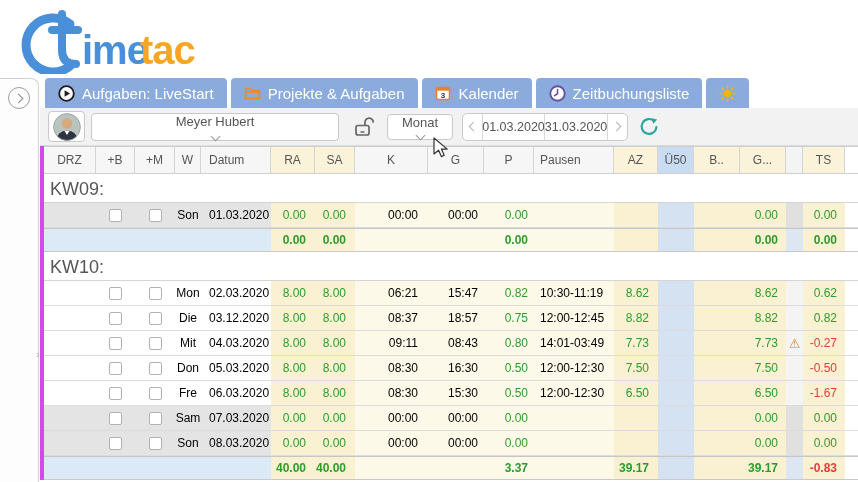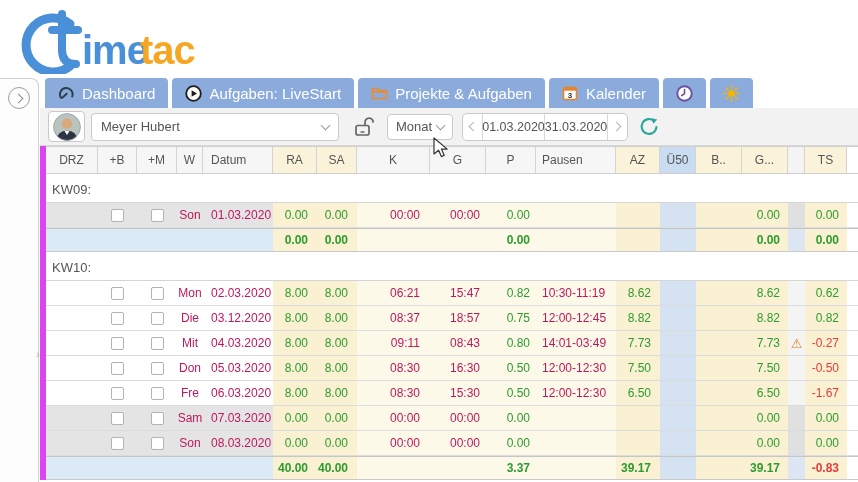--- a/index.html
+++ b/index.html
@@ -29,38 +29,38 @@
   .tab { display:flex; align-items:center; gap:7px; padding:0 13px; background:#8aabdb;
          border-radius:4px 4px 0 0; color:#fff; font-size:15px; white-space:nowrap; cursor:pointer; }
   .tab-icon { display:flex; width:17px; height:17px; align-items:center; justify-content:center; }
 
   
   .toolbar { height:38px; background:#f2f2f2; border-bottom:1px solid #d9d9d9;
              display:flex; align-items:center; padding-left:8px; }
   .avatar-btn { width:37px; height:31px; background:#fff; border:1px solid #c9c9c9; border-radius:4px;
                 display:flex; align-items:center; justify-content:center; cursor:pointer; }
   .selectbox { background:#fff; border:1px solid #c9c9c9; border-radius:4px; height:28px;
-               display:flex; align-items:center; color:#555; font-size:13px; cursor:pointer; }
+               display:flex; align-items:center; color:#555; font-size:13px; cursor:pointer;flex-direction:column; }
   .user-select { width:248px; margin-left:6px; padding:0 9px; justify-content:space-between; }
   .period-select { width:66px; height:26px; margin-left:12px; padding:0 8px; justify-content:space-between; }
   .caret { width:7px; height:7px; border-right:1.4px solid #9a9a9a; border-bottom:1.4px solid #9a9a9a;
            transform:rotate(45deg); margin-top:-3px; }
   .lockwrap { margin-left:14px; display:flex; align-items:center; }
   .dategroup { margin-left:9px; height:28px; background:#fff; border:1px solid #c9c9c9; border-radius:5px;
                display:flex; align-items:center; overflow:hidden; }
   .nav-btn { width:19px; height:100%; display:flex; align-items:center; justify-content:center; cursor:pointer; }
   .nav-btn .chev { border-color:#b5b5b5; }
   .chev.left { transform:rotate(135deg); margin-right:-2px; }
   .datefield { width:63px; height:100%; display:flex; align-items:center; justify-content:center;
                font-size:12.5px; color:#555; border-left:1px solid #d9d9d9; border-right:1px solid #d9d9d9; cursor:text; }
   .datefield + .datefield { border-left:none; }
   .refresh-btn { margin-left:8px; width:26px; height:26px; display:flex; align-items:center; justify-content:center; cursor:pointer; }
 
   
-  .grid { width:818px; border-left:6px solid #d946ef; background:#fff; }
+  .grid { width:818px; border-left:4px solid #d946ef; background:#fff; }
   .row { display:flex; height:25px; border-bottom:1px solid #dcdcdc; }
   .cell { flex:none; display:flex; align-items:center; font-size:12px; overflow:hidden; white-space:nowrap; }
   .c0{width:52px}.c1{width:39px;justify-content:center}.c2{width:40px;justify-content:center}
   .c3{width:26px;justify-content:center;color:#555}.c4{width:70px;padding-left:8px;color:#555}
   .c5{width:44px}.c6{width:40px}.c7{width:73px}.c8{width:56px}.c9{width:50px}
   .c10{width:80px;padding-left:6px}.c11{width:44px}.c12{width:36px}.c13{width:46px}
   .c14{width:46px}.c15{width:17px;justify-content:center}.c16{width:42px}
   .c5,.c6,.c7,.c8,.c9,.c11,.c14,.c16 { justify-content:flex-end; }
   .c5,.c6{padding-right:9px}.c7{padding-right:10px}.c8,.c9{padding-right:6px}
   .c11{padding-right:9px}.c14{padding-right:8px}.c16{padding-right:8px}
@@ -75,22 +75,22 @@
   
   .r-head{height:28px;border-top:1px solid #cfcfcf;border-bottom:1px solid #cfcfcf}
   .r-head>.cell{justify-content:center;padding:0;border-right:1px solid #d4d4d4;color:#555;background:#f6f6f6;cursor:pointer}
   .r-head>.c4{justify-content:flex-start;padding-left:8px}
   .r-head>.c10{justify-content:flex-start;padding-left:6px}
   .r-head>.b-ylw{background:#faf3da}.r-head>.b-blue{background:#c9dcf1}.r-head>.b-icon{background:#f4f4f4}
 
   
   .r-section{height:26px;background:#fff;align-items:center;border-bottom:1px solid #d5d5d5;margin-top:3px}
   .r-section:first-of-type{margin-top:0}
-  .section-label{padding-left:6px;font-size:13px;color:#555}
-  .t-green{color:#2e9b2e}.t-red{color:#e23c3c}.t-dark{color:#be185d}
+  .section-label{padding-left:6px;font-size:18px;color:#555}
+  .t-green{color:#2e9b2e}.t-red{color:#e23c3c}.t-dark{color:#000000}
   .bold{font-weight:bold}
   .cb{width:13px;height:13px;background:#fff;border:1px solid #b2b2b2;border-radius:2px;cursor:pointer}
   .warn{color:#e0822c;font-size:13px;line-height:1}
 
   .cursor { position:absolute; left:433px; top:137px; z-index:50; pointer-events:none; }
 </style>
 </head>
 <body>
 
 <div id="stage">
@@ -111,29 +111,20 @@
     </div>
   </div>
   <div class="resize-handle">›</div>
 
   <div class="main">
 
     <div class="tabbar" id="tabbar">
         <div class="tab">
           <span class="tab-icon">
             <svg width="17" height="17" viewBox="0 0 17 17">
-              <path d="M3.2 13 A6.3 6.3 0 1 1 14.2 11.5" fill="none" stroke="#2e3e50" stroke-width="2" stroke-linecap="round"></path>
-              <line x1="8.7" y1="8.7" x2="4.6" y2="12.4" stroke="#2e3e50" stroke-width="2" stroke-linecap="round"></line>
-            </svg>
-          </span>
-          <span>Dashboard</span>
-        </div>
-        <div class="tab">
-          <span class="tab-icon">
-            <svg width="17" height="17" viewBox="0 0 17 17">
               <circle cx="8.5" cy="8.5" r="7.3" fill="#fff" stroke="#1d1d1d" stroke-width="1.8"></circle>
               <polygon points="6.6,5.2 12,8.5 6.6,11.8" fill="#1d1d1d"></polygon>
             </svg>
           </span>
           <span>Aufgaben: LiveStart</span>
         </div>
         <div class="tab">
           <span class="tab-icon">
             <svg width="17" height="16" viewBox="0 0 17 16">
               <path d="M1.5 3.5 h5 l1.4 2 h7.6 v8 h-14 z" fill="none" stroke="#ed8b2d" stroke-width="1.7" stroke-linejoin="round"></path>
@@ -152,20 +143,21 @@
           </span>
           <span>Kalender</span>
         </div>
         <div class="tab">
           <span class="tab-icon">
             <svg width="17" height="17" viewBox="0 0 17 17">
               <circle cx="8.5" cy="8.5" r="7.2" fill="#fff" stroke="#6a4fa3" stroke-width="1.9"></circle>
               <path d="M8.5 4.5 V 8.8 L 5.6 10.6" fill="none" stroke="#6a4fa3" stroke-width="1.6" stroke-linecap="round"></path>
             </svg>
           </span>
+          <span>Zeitbuchungsliste</span>
         </div>
         <div class="tab">
           <span class="tab-icon">
             <svg width="17" height="17" viewBox="0 0 17 17">
               <circle cx="8.5" cy="8.5" r="3.6" fill="#f7b500"></circle>
               <g stroke="#f7b500" stroke-width="1.6" stroke-linecap="round">
                 <line x1="8.5" y1="0.8" x2="8.5" y2="3.2"></line>
                 <line x1="8.5" y1="13.8" x2="8.5" y2="16.2"></line>
                 <line x1="0.8" y1="8.5" x2="3.2" y2="8.5"></line>
                 <line x1="13.8" y1="8.5" x2="16.2" y2="8.5"></line>

